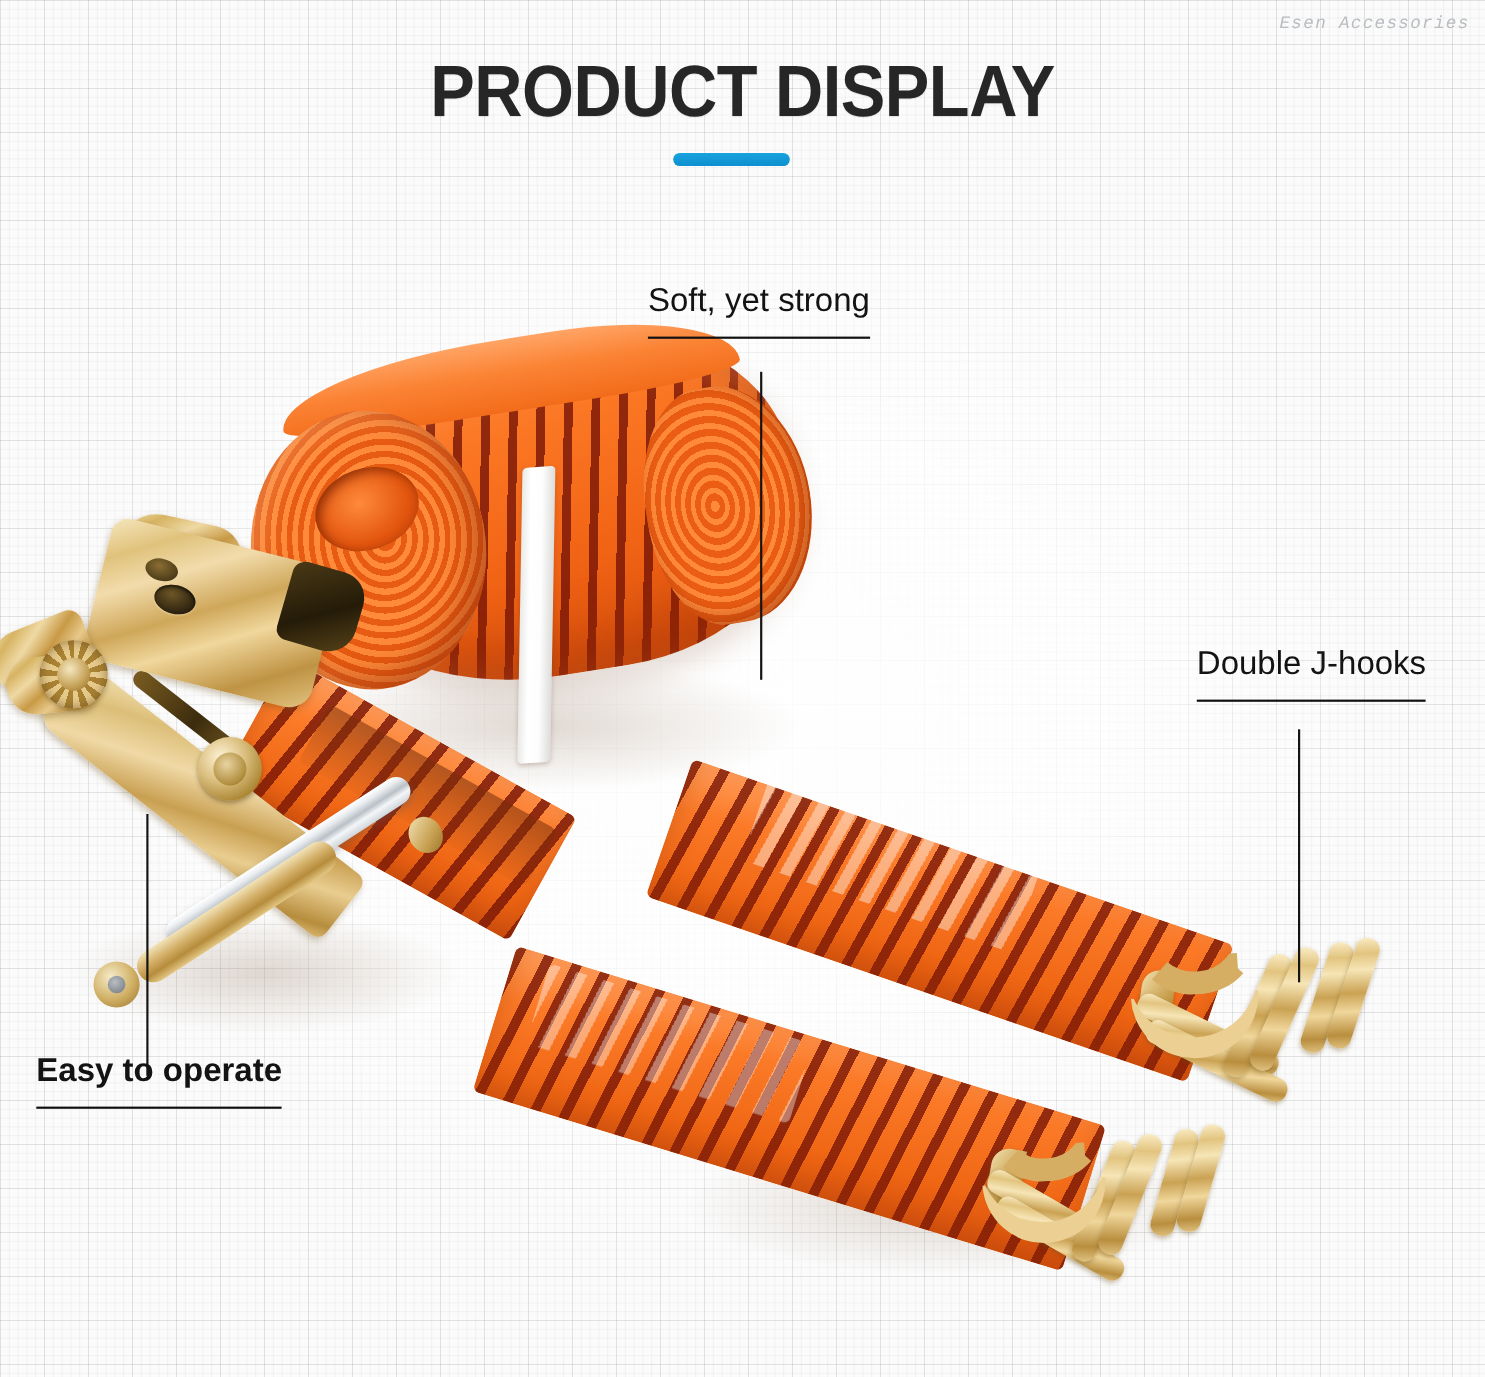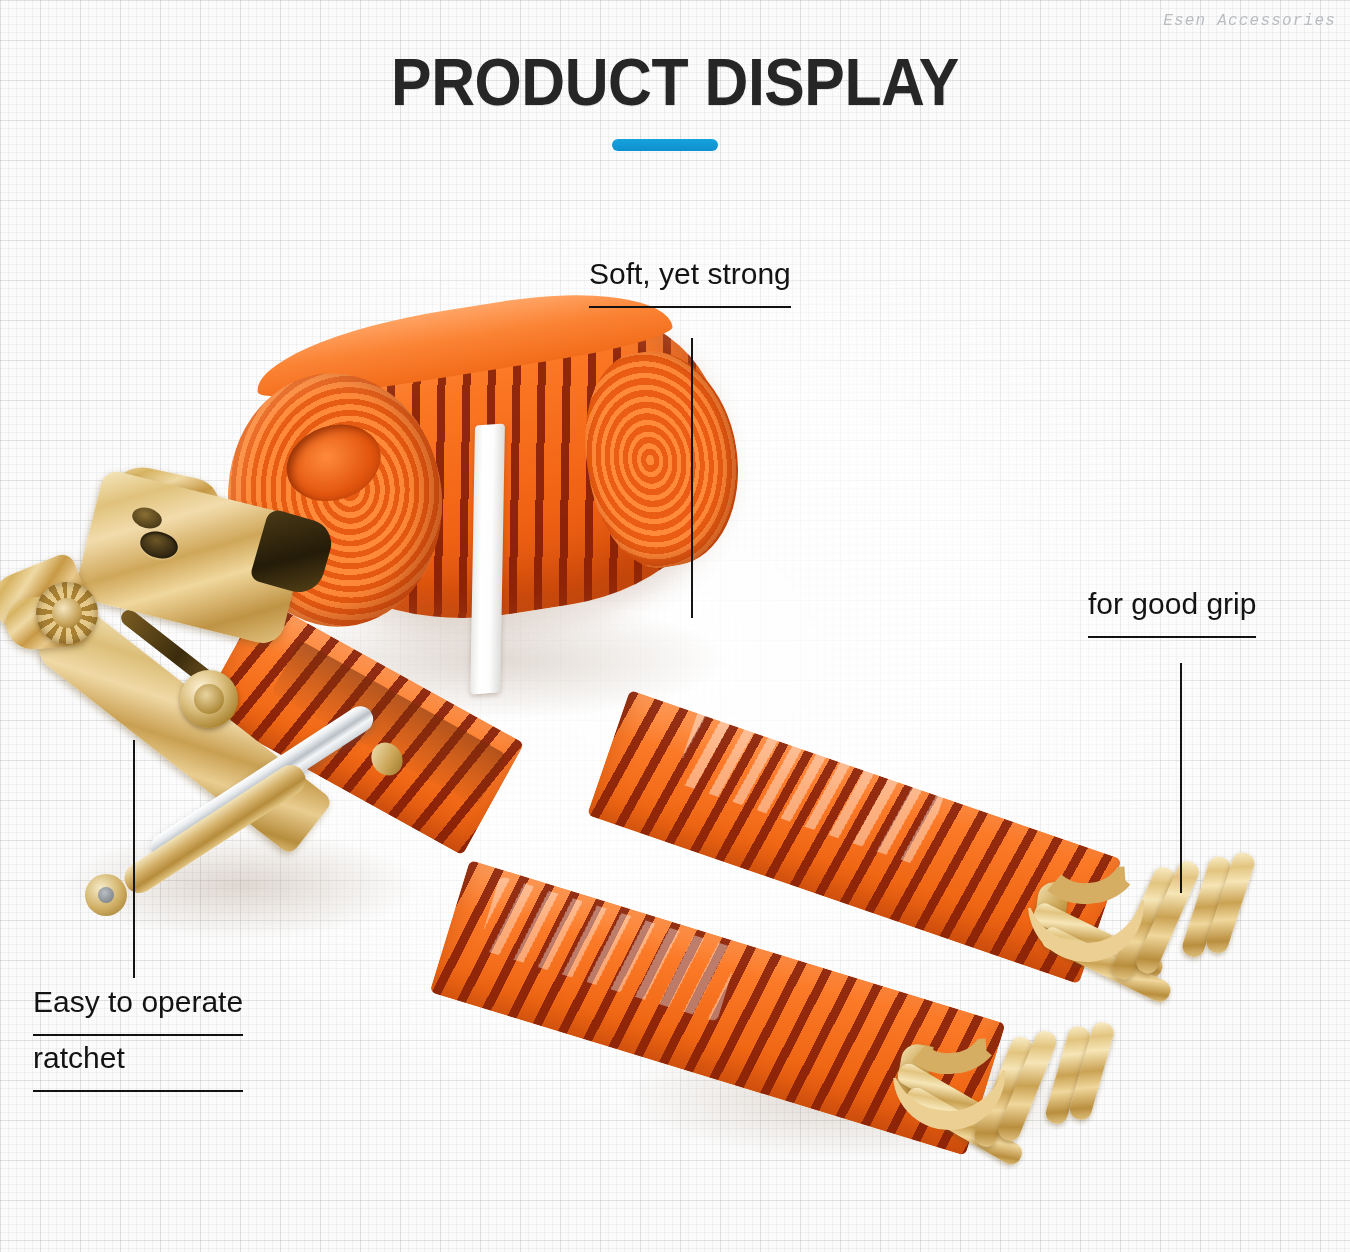--- a/index.html
+++ b/index.html
@@ -81,21 +81,21 @@
   }
   .callout .ln{
     display:block;
     border-bottom:2px solid #111;
     padding-bottom:11px;
     width:max-content;
     min-width:100%;
   }
   #callout-straps { top:252px; left:589px; }
   #callout-hooks  { top:582px; left:1088px; }
-  #callout-ratchet{ top:980px; left:33px;  }
+  #callout-ratchet{ top:952px; left:33px;font-weight:bold;  }
 
   
   .leader{ position:absolute; background:#141414; width:2px; }
   #leader-straps { left:691px; top:338px;  height:280px; }
   #leader-hooks  { left:1180px;top:663px;  height:230px; }
   #leader-ratchet{ left:133px; top:740px;  height:238px; }
 
   
   #product{ position:absolute; inset:0; }
 
@@ -513,23 +513,22 @@
   <div id="accent-bar"></div>
 
   <div id="watermark">Esen Accessories</div>
 
   <div class="callout" id="callout-straps">
     <span class="ln">Soft, yet strong</span>
   </div>
   <div class="leader" id="leader-straps"></div>
 
   <div class="callout" id="callout-hooks">
-    <span class="ln">for good grip</span>
+    <span class="ln">Double J-hooks</span>
   </div>
   <div class="leader" id="leader-hooks"></div>
 
   <div class="callout" id="callout-ratchet">
     <span class="ln">Easy to operate</span>
-    <span class="ln">ratchet</span>
   </div>
   <div class="leader" id="leader-ratchet"></div>
 
 </div>
 
 </body></html>

